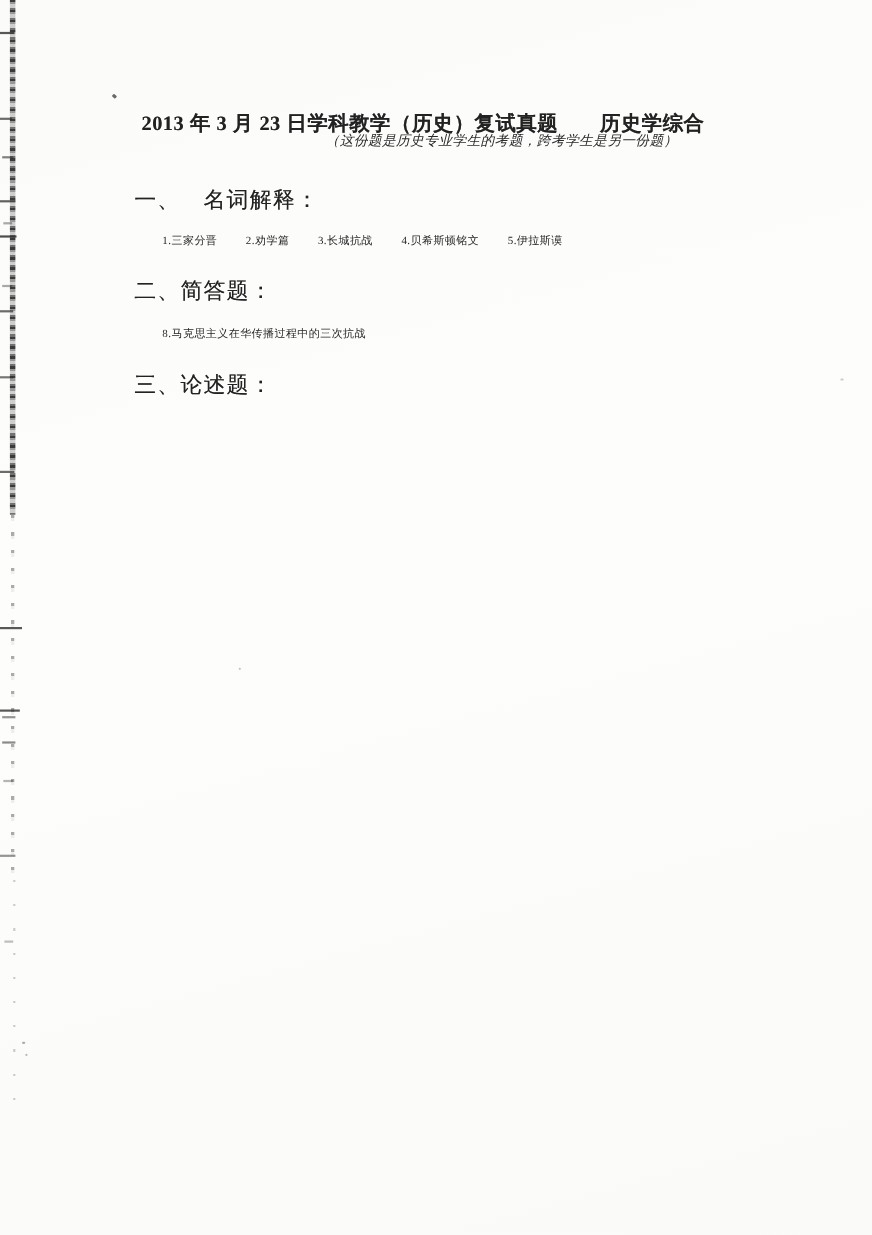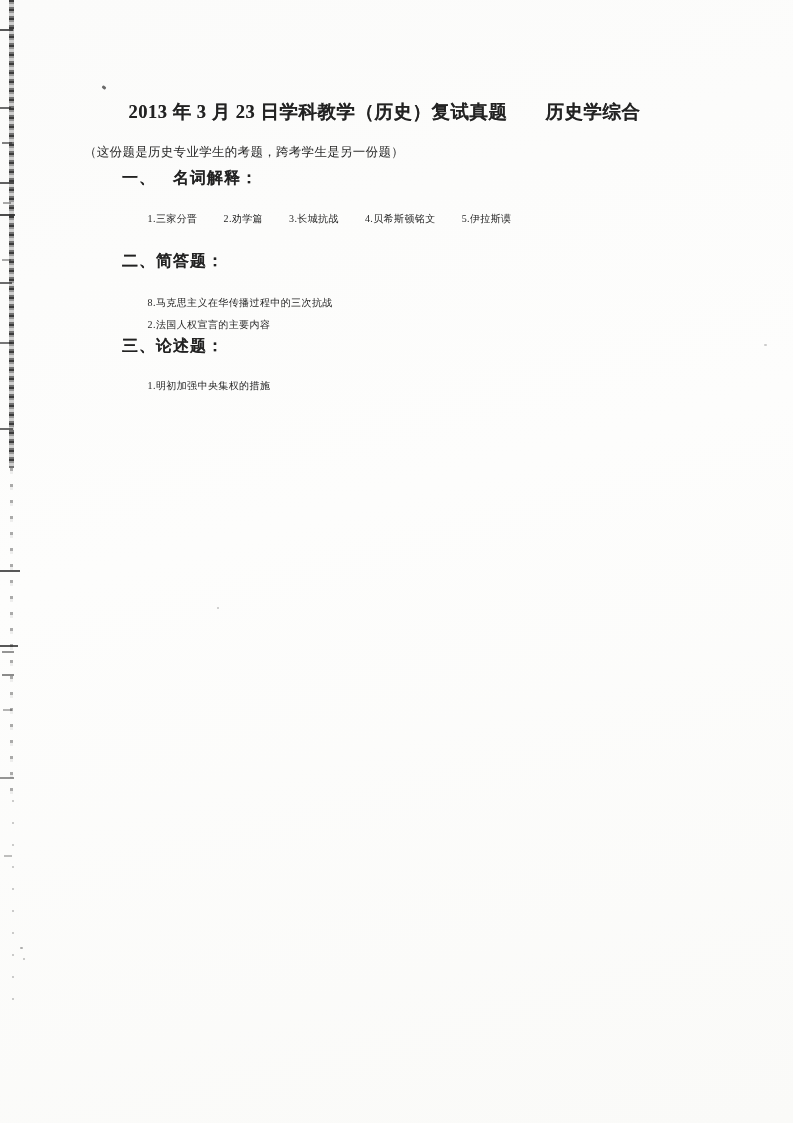--- a/index.html
+++ b/index.html
@@ -12,27 +12,28 @@
     font-family:"Liberation Serif","DejaVu Serif",serif;
     color:#222;
   }
   .doc-title{
     position:absolute;left:112px;top:99px;width:545px;
     text-align:center;font-size:18.5px;font-weight:bold;
     letter-spacing:.5px;white-space:pre;
     text-shadow:0 0 .4px rgba(20,20,20,.55);
   }
   .doc-subtitle{
-    position:absolute;left:84px;top:144px;width:532px;
-    text-align:left;font-size:12.5px;letter-spacing:.3px;white-space:pre;
+    position:absolute;left:84px;top:120px;width:532px;
+    text-align:right;font-size:12.5px;letter-spacing:.3px;white-space:pre;
     color:#2a2a2a;
+    font-style:italic;
   }
   .sec-heading{
     position:absolute;left:122px;
-    font-size:16px;font-weight:bold;letter-spacing:1px;white-space:pre;
+    font-size:20px;font-weight:normal;letter-spacing:1px;white-space:pre;
     text-shadow:0 0 .4px rgba(20,20,20,.5);
   }
   .q-row{
     position:absolute;left:136px;
     font-size:10px;letter-spacing:.4px;white-space:pre;color:#262626;
   }
   .q-row .qi{margin-right:26px;}
   .q-row .qi:last-child{margin-right:0;}
   
   .spine{
@@ -98,22 +99,16 @@
 
   <div class="sec-heading" style="top:168px">一、　名词解释：</div>
   <div class="q-row" style="top:201px">
     <span class="qi">1.三家分晋</span><span class="qi">2.劝学篇</span><span class="qi">3.长城抗战</span><span class="qi">4.贝希斯顿铭文</span><span class="qi">5.伊拉斯谟</span>
   </div>
 
   <div class="sec-heading" style="top:251px">二、简答题：</div>
   <div class="q-row" style="top:285px">
     <span class="qi">8.马克思主义在华传播过程中的三次抗战</span>
   </div>
-  <div class="q-row" style="top:307px">
-    <span class="qi">2.法国人权宣言的主要内容</span>
-  </div>
 
   <div class="sec-heading" style="top:336px">三、论述题：</div>
-  <div class="q-row" style="top:368px">
-    <span class="qi">1.明初加强中央集权的措施</span>
-  </div>
 
 </div>
 
 </body></html>

